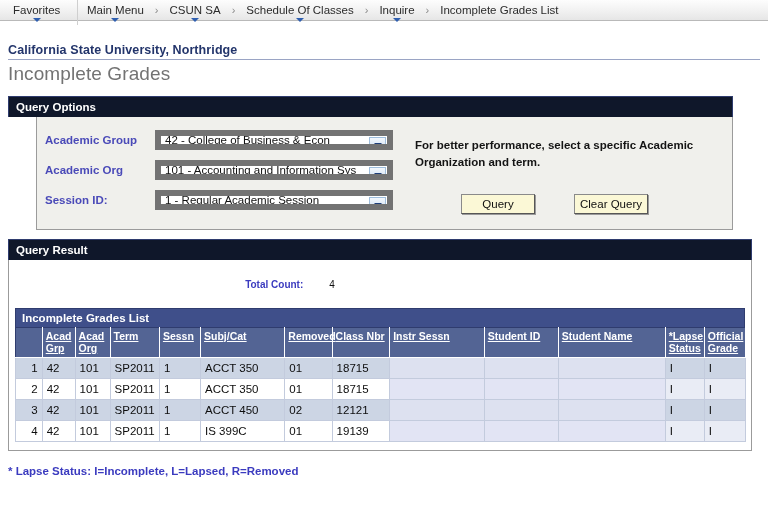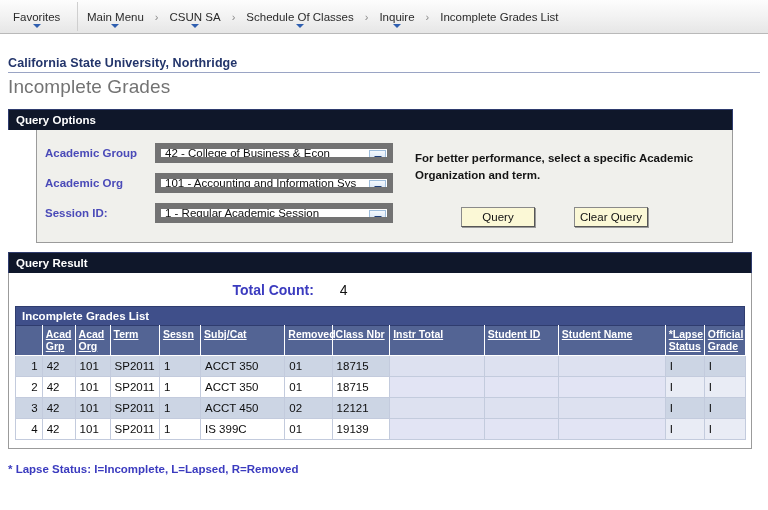--- a/index.html
+++ b/index.html
@@ -6,21 +6,21 @@
   html, body {
     margin: 0; padding: 0;
     width: 768px; height: 510px;
     background: #ffffff;
     font-family: "Liberation Sans", sans-serif;
     overflow: hidden;
   }
 
   
   .crumb-bar {
-    height: 34px;
+    height: 21px;
     background: linear-gradient(to bottom, #fdfdfd 0%, #f1f1f1 55%, #e6e6e6 100%);
     border-bottom: 1px solid #b9b9b9;
     display: flex;
     align-items: center;
     padding-left: 4px;
     font-size: 11.5px;
     color: #2e2e2e;
     position: relative;
   }
   .crumb {
@@ -171,22 +171,22 @@
   .qres-body {
     background: #ffffff;
     border: 1px solid #9b9b9b;
     border-top: none;
     padding: 0 0 8px 0;
   }
   .count-row {
     display: flex;
     align-items: center;
     justify-content: center;
-    height: 33px;
-    font-size: 14px;
+    height: 48px;
+    font-size: 10px;
     padding-right: 180px;
   }
   .count-label { color: #3b3bbf; font-weight: bold; }
   .count-value { color: #101010; margin-left: 26px; }
 
   
   .grid-head {
     background: #3f4f8a;
     color: #ffffff;
     font-size: 11.5px;
@@ -356,21 +356,21 @@
       <thead>
           <tr id="headrow">
             <th class="num">&nbsp;</th>
             <th><span>Acad Grp</span></th>
             <th><span>Acad Org</span></th>
             <th><span>Term</span></th>
             <th><span>Sessn</span></th>
             <th><span>Subj/Cat</span></th>
             <th><span>Removed</span></th>
             <th><span>Class Nbr</span></th>
-            <th><span>Instr Total</span></th>
+            <th><span>Instr Sessn</span></th>
             <th><span>Student ID</span></th>
             <th><span>Student Name</span></th>
             <th><span>*Lapse Status</span></th>
             <th><span>Official Grade</span></th>
           </tr>
         </thead>
       <tbody id="bodyrows">
           <tr class="odd">
             <td class="num">1</td>
             <td>42</td>

